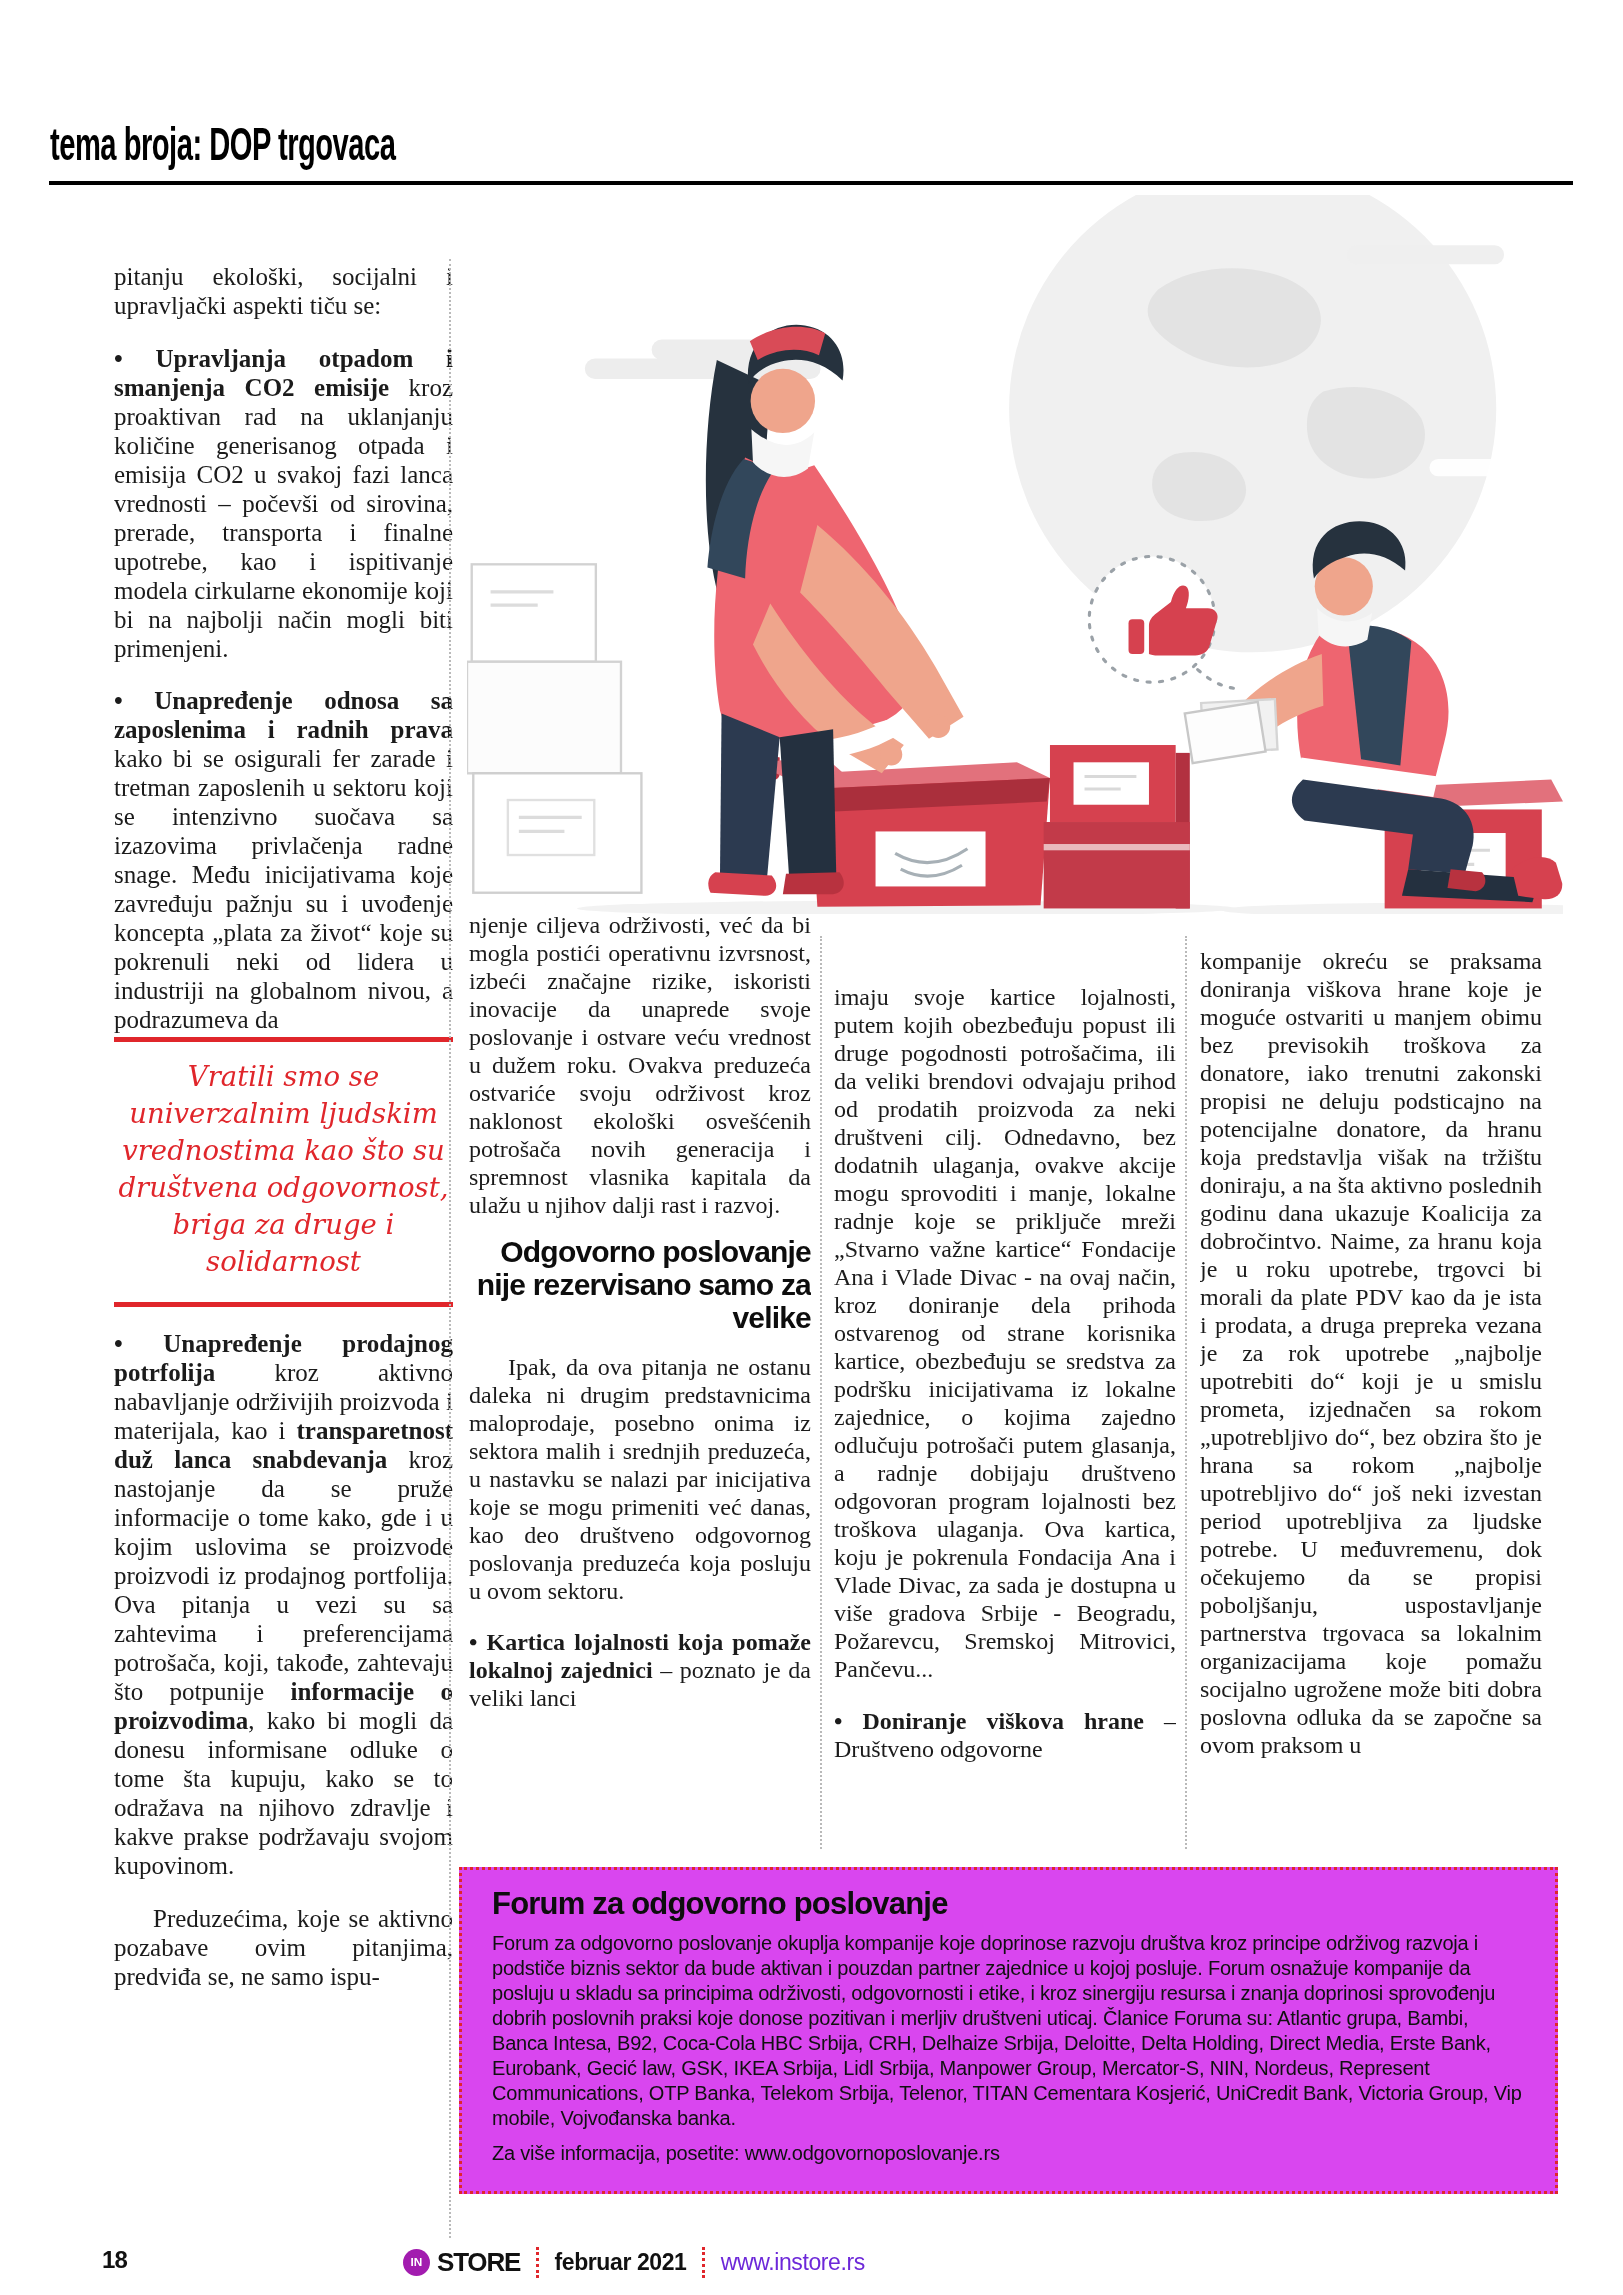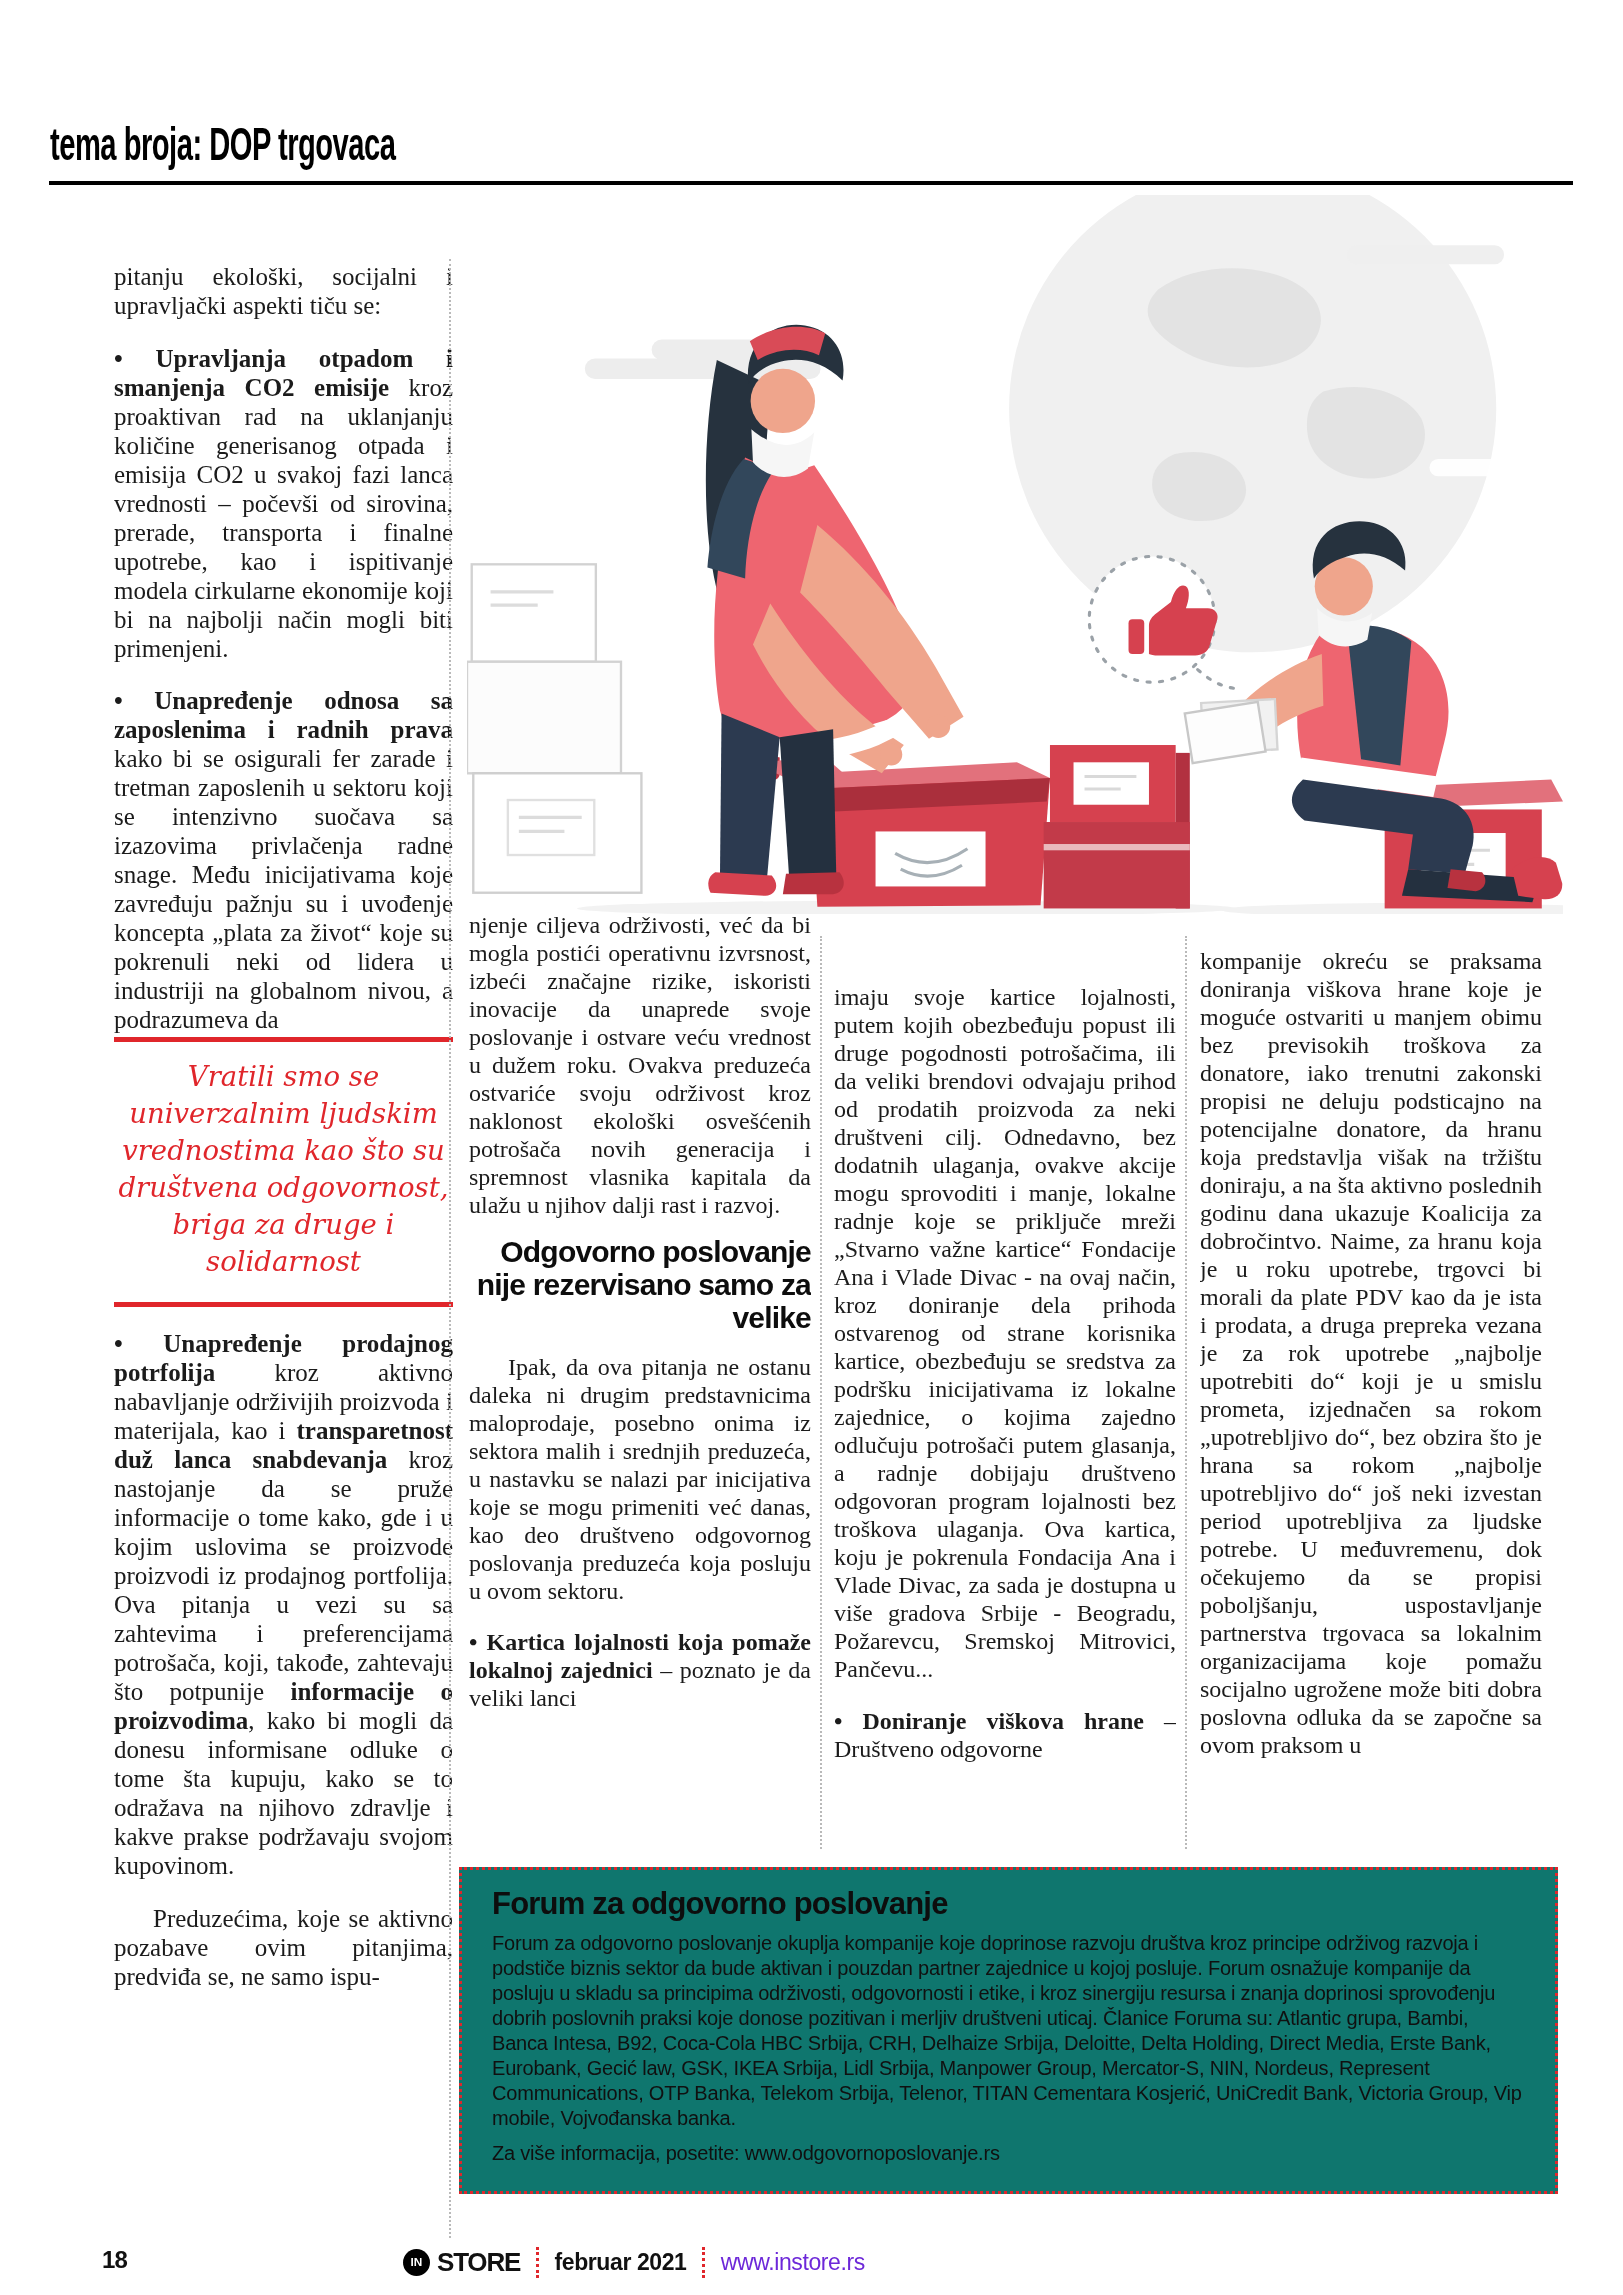--- a/index.html
+++ b/index.html
@@ -29,35 +29,35 @@
              margin:3.1px 0 22px;padding:15.7px 1.6px 22px;}
   .pullquote-text{font-family:"DejaVu Serif",serif;font-style:italic;font-size:27.5px;
                   line-height:37px;color:#e0262b;text-align:center;}
 
   .subhead{font-family:"Liberation Sans",sans-serif;font-weight:bold;font-size:30px;
            line-height:33px;letter-spacing:-0.8px;color:#0d0d0d;margin:15.7px 0 19px;text-align:right;}
 
   .illustration{position:absolute;left:467px;top:195px;width:1096px;height:719px;}
 
   .forum-box{position:absolute;left:459px;top:1867px;width:1099px;height:327px;
-             box-sizing:border-box;border:3.9px dotted #e0262b;background:#0f766e;
+             box-sizing:border-box;border:3.9px dotted #e0262b;background:#d946ef;
              padding:15.7px 30px;overflow:hidden;}
   .forum-heading{font-family:"Liberation Sans",sans-serif;font-weight:bold;font-size:31px;
                  letter-spacing:-0.8px;color:#0d0d0d;margin:0 0 9.4px;}
   .forum-body{font-family:"Liberation Sans",sans-serif;font-size:20px;line-height:25px;
               letter-spacing:-0.2px;color:#101010;text-align:left;}
   .forum-info{font-family:"Liberation Sans",sans-serif;font-size:20px;letter-spacing:-0.2px;
               color:#101010;margin-top:11px;}
 
   .footer{position:absolute;left:17px;top:2240px;width:1623px;height:44px;
           font-family:"Liberation Sans",sans-serif;color:#111;}
   .page-num{position:absolute;left:85px;top:6.3px;font-weight:bold;font-size:24px;letter-spacing:-0.8px;}
   .footer-meta{position:absolute;left:386px;top:0;height:44px;display:flex;align-items:center;gap:15.7px;}
   .brand{display:flex;align-items:center;gap:7px;}
-  .brand-mark{width:27px;height:27px;border-radius:50%;background:#000000;color:#fff;
+  .brand-mark{width:27px;height:27px;border-radius:50%;background:#a21caf;color:#fff;
               font-size:11.8px;font-weight:bold;display:flex;align-items:center;justify-content:center;
               text-transform:uppercase;}
   .brand-name{font-weight:bold;font-size:26px;letter-spacing:-1.2px;}
   .meta-sep{height:31px;border-left:3.1px dotted #e0262b;}
   .issue{font-weight:bold;font-size:23px;letter-spacing:-0.4px;}
   .site{font-size:23px;letter-spacing:-0.4px;color:#6d28d9;}
 </style>
 </head>
 <body>
 

